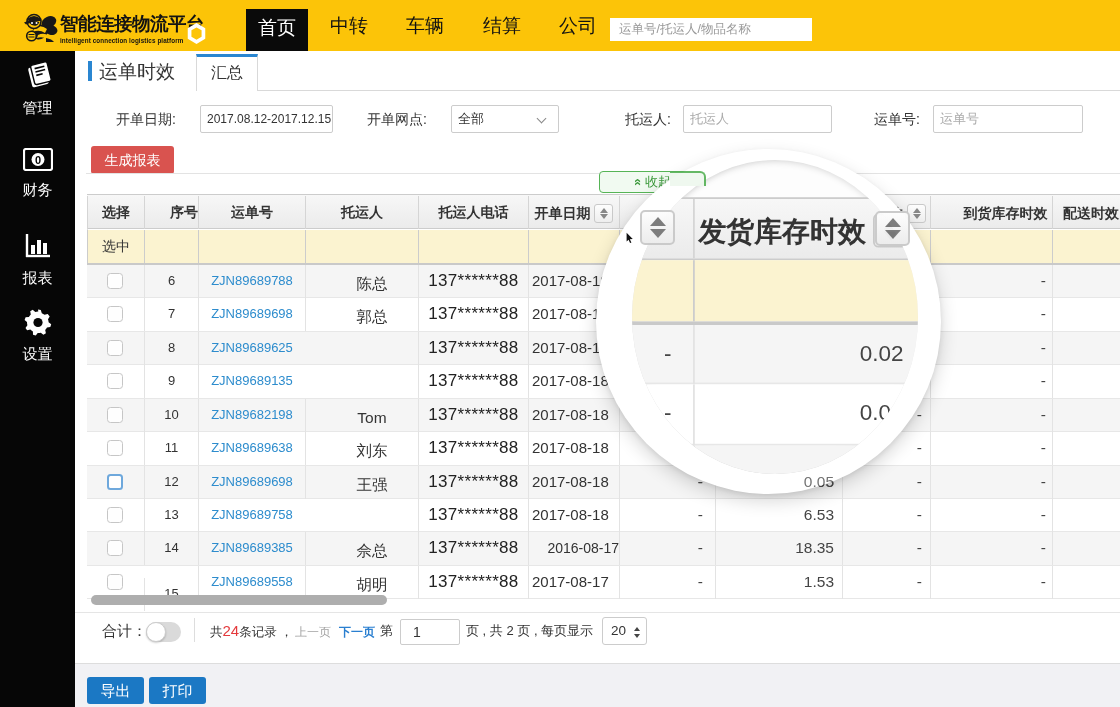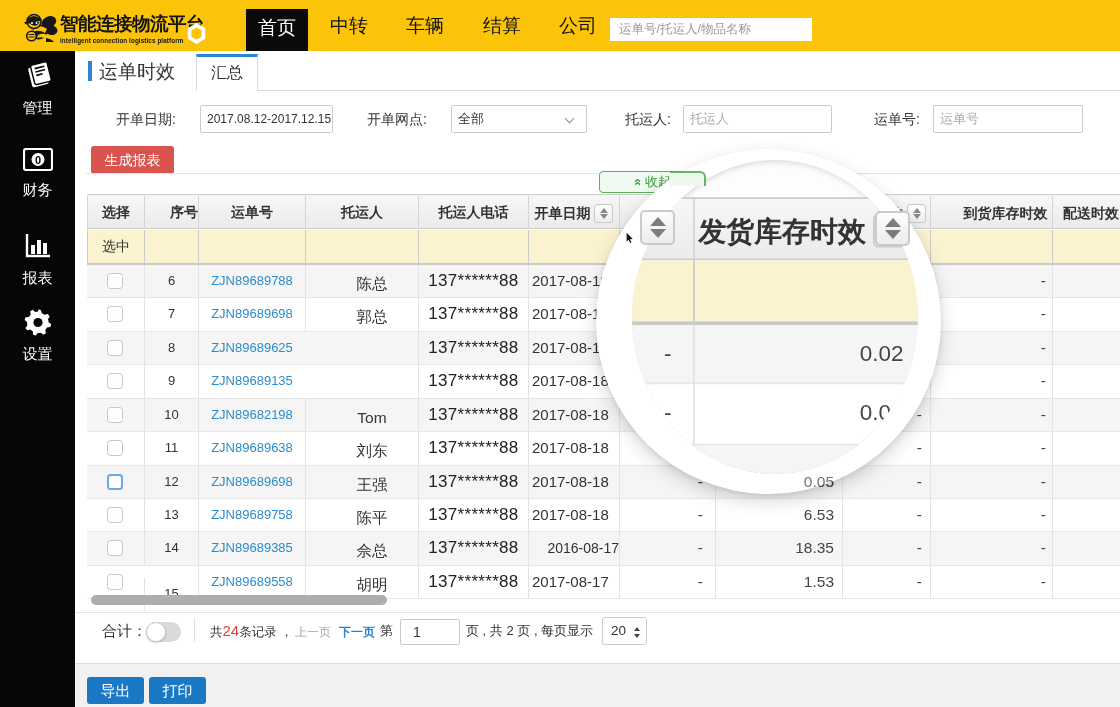--- a/index.html
+++ b/index.html
@@ -160,21 +160,21 @@
 </div>
 <div id="content">
   <div id="tabline"></div>
   <div id="accent"></div>
   <div id="tabtitle">运单时效</div>
   <div id="tab2">汇总</div>
 
   <div class="flabel" style="left:41px; width:80px;">开单日期:</div>
   <div class="finput" style="left:125px; width:133px; font-size:12px;">2017.08.12-2017.12.15</div>
   <div class="flabel" style="left:292px; width:79px;">开单网点:</div>
-  <div class="finput" style="left:376px; width:136px; font-size:13px;">全部<span style="position:absolute;right:13px;top:9px;width:7px;height:7px;border-right:1.5px solid #888;border-bottom:1.5px solid #888;transform:rotate(45deg);"></span></div>
+  <div class="finput" style="left:376px; width:108px; font-size:13px;">全部<span style="position:absolute;right:13px;top:9px;width:7px;height:7px;border-right:1.5px solid #888;border-bottom:1.5px solid #888;transform:rotate(45deg);"></span></div>
   <div class="flabel" style="left:550px; width:52px;">托运人:</div>
   <div class="finput ph" style="left:608px; width:149px; font-size:13px;">托运人</div>
   <div class="flabel" style="left:799px; width:53px;">运单号:</div>
   <div class="finput ph" style="left:858px; width:150px; font-size:13px;">运单号</div>
 
   <div id="btn-report">生成报表</div>
   <div id="hr1"></div>
   <div id="btn-collapse"><span style="display:inline-block;transform:rotate(90deg);font-weight:bold;">«</span> 收起</div>
 
   <div id="tbl">
@@ -308,21 +308,20 @@
         <div class="dcell num" style="left:755px;width:88px;padding-right:8px;">-</div>
         <div class="dcell num" style="left:843px;width:122px;padding-right:6px;">-</div>
         <div class="dcell" style="left:965px;width:120px;"></div>
       </div>
 <div class="drow" style="top:305px;height:33px;background:#fff;">
         <div class="dcell" style="left:0px;width:57px;border-left:none;">
           <span class="cb" style=""></span>
         </div>
         <div class="dcell" style="left:57px;width:54px;">13</div>
         <div class="dcell lnk" style="left:111px;width:107px;">ZJN89689758</div>
-        <div class="dcell name" style="left:218px;width:113px;">陈平</div>
         <div class="dcell" style="left:331px;width:110px;font-size:17px;letter-spacing:0.3px;color:#222;">137******88</div>
         <div class="dcell" style="left:441px;width:91px;text-align:left;padding-left:3px;font-size:15px;">2017-08-18</div>
         <div class="dcell num" style="left:532px;width:96px;padding-right:12px;">-</div>
         <div class="dcell num" style="left:628px;width:127px;">6.53</div>
         <div class="dcell num" style="left:755px;width:88px;padding-right:8px;">-</div>
         <div class="dcell num" style="left:843px;width:122px;padding-right:6px;">-</div>
         <div class="dcell" style="left:965px;width:120px;"></div>
       </div>
 <div class="drow" style="top:338px;height:34px;background:#f5f5f5;">
         <div class="dcell" style="left:0px;width:57px;border-left:none;">

